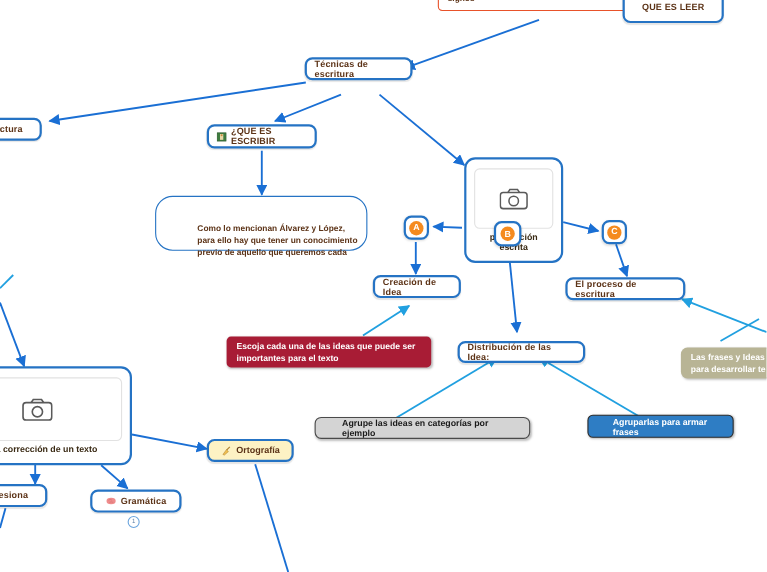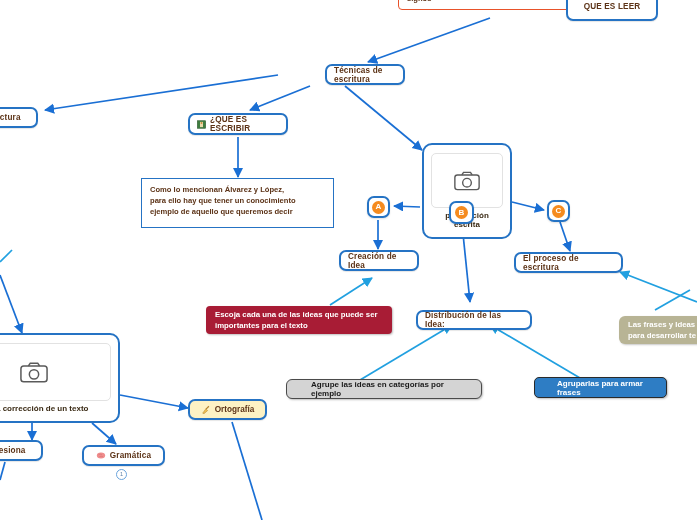--- a/index.html
+++ b/index.html
@@ -37,29 +37,29 @@
     font-size: 8.2px;
     font-weight: bold;
     letter-spacing: 0.15px;
     padding: 3px 7px;
     box-shadow: 0 1px 1px rgba(0,0,0,0.10);
   }
   
   .n-note {
     background: #ffffff;
     border: 1px solid #2573c4;
-    border-radius: 0;
+    border-radius: 16px;
     color: #5c3317;
     font-size: 7.6px;
     font-weight: bold;
     line-height: 1.42;
     text-align: left;
-    justify-content: flex-start;
+    justify-content: flex-end;
     align-items: flex-start;
-    padding: 6px 8px;
+    padding: 24px 8px;
   }
   
   .n-img {
     background: #ffffff;
     border: 2px solid #2573c4;
     border-radius: 10px;
     flex-direction: column;
     justify-content: center;
     padding: 8px;
   }
@@ -270,21 +270,21 @@
       <div>signos</div>
     </div>
   </div>
 
   <div class="node plain-white" style="left:568px; top:-24px; width:84px; height:28px;"></div>
 
   <div class="node n-std" style="left:566px; top:-8px; width:92px; height:29px;">
     <span>QUE ES LEER</span>
   </div>
 
-  <div class="node n-std" style="left:277px; top:64px; width:80px; height:21px;margin-left:48px;">
+  <div class="node n-std" style="left:277px; top:52px; width:98px; height:21px;">
     <span>Técnicas de escritura</span>
   </div>
 
   <div class="node n-std" style="left:-26px; top:107px; width:64px; height:21px;">
     <span>ructura</span>
   </div>
 
   <div class="node n-std" style="left:188px; top:113px; width:100px; height:22px;">
     <span class="node-ico">
       <svg width="9" height="9" viewBox="0 0 12 12">
@@ -293,21 +293,21 @@
         <circle cx="6" cy="4" r="1.2" fill="#c98a3a"></circle>
       </svg>
     </span>
     <span>¿QUE ES ESCRIBIR</span>
   </div>
 
   <div class="node n-note" style="left:141px; top:178px; width:193px; height:50px;">
     <div>
       <div>Como lo mencionan Álvarez y López,</div>
       <div>para ello hay que tener un conocimiento</div>
-      <div>ejemplo de aquello que queremos decir</div>
+      <div>previo de aquello que queremos cada</div>
     </div>
   </div>
 
   <div class="node n-img" style="left:422px; top:143px; width:90px; height:96px;">
     <div class="img-inner">
       <svg width="26" height="22" viewBox="0 0 30 24">
         <rect x="1" y="5" width="28" height="17" rx="3" fill="none" stroke="#5a5a5a" stroke-width="1.6"></rect>
         <path d="M9 5 L11 2 L19 2 L21 5" fill="none" stroke="#5a5a5a" stroke-width="1.6"></path>
         <circle cx="15" cy="14" r="5" fill="none" stroke="#5a5a5a" stroke-width="1.6"></circle>
       </svg>

